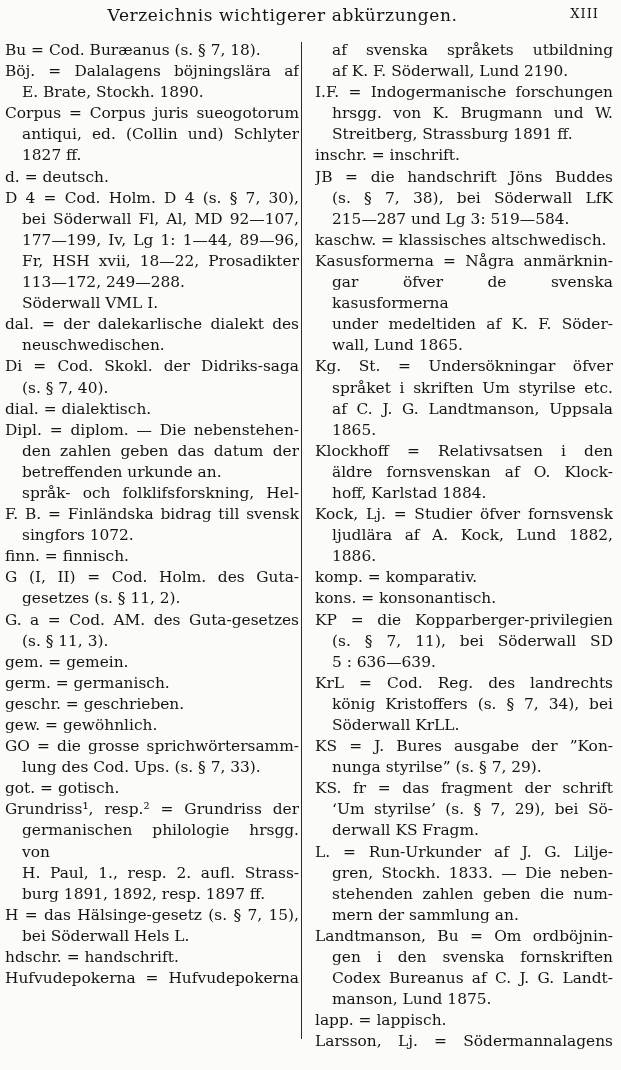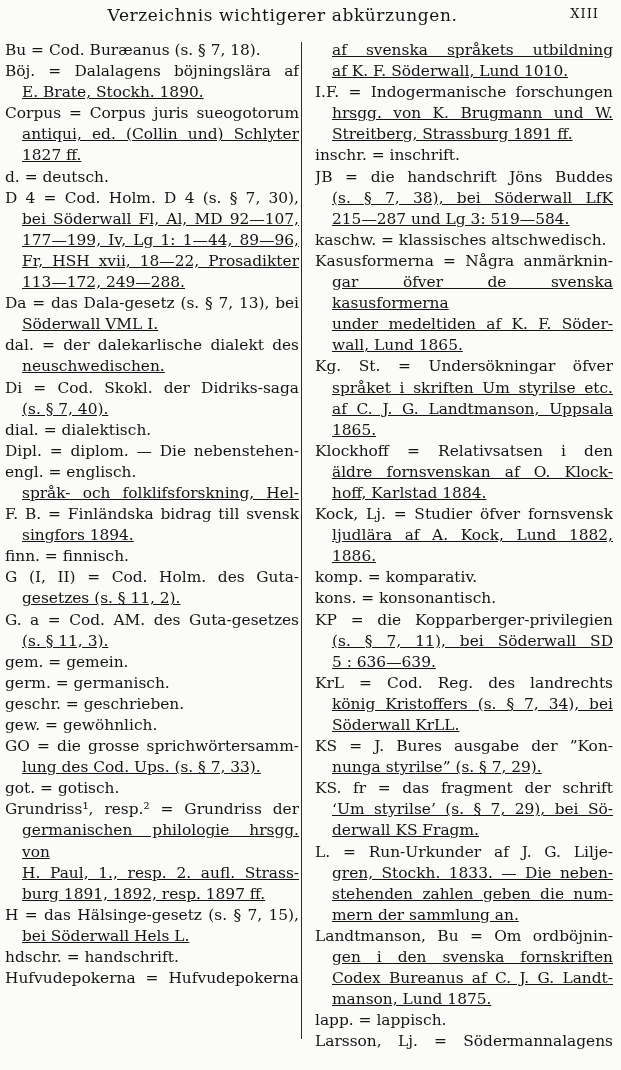--- a/index.html
+++ b/index.html
@@ -56,21 +56,21 @@
     box-sizing: content-box;
   }
   .entry { margin: 0; }
   .line {
     text-align: justify;
     text-align-last: justify;
     white-space: nowrap;
     overflow: hidden;
   }
   .line { white-space: normal; }
-  .line.cont { margin-left: 17px; text-decoration: underline; }
+  .line.cont { margin-left: 17px; }
   .line.lastline { text-align-last: left; }
 </style>
 </head>
 <body>
 
 <div class="page">
 
   <div class="running-head">
     <div class="head-title">Verzeichnis wichtigerer abkürzungen.</div>
     <div class="head-pagenum">XIII</div>
@@ -94,44 +94,42 @@
           <div class="line lastline">d. = deutsch.</div>
         </div>
         <div class="entry">
           <div class="line">D 4 = Cod. Holm. D 4 (s. § 7, 30),</div>
           <div class="line cont">bei Söderwall Fl, Al, MD 92—107,</div>
           <div class="line cont">177—199, Iv, Lg 1: 1—44, 89—96,</div>
           <div class="line cont">Fr, HSH xvii, 18—22, Prosadikter</div>
           <div class="line cont lastline">113—172, 249—288.</div>
         </div>
         <div class="entry">
-          <div class="line">Da = das Dala-gesetz (s. § 7, 13), bei</div>
           <div class="line cont lastline">Söderwall VML I.</div>
         </div>
         <div class="entry">
           <div class="line">dal. = der dalekarlische dialekt des</div>
           <div class="line cont lastline">neuschwedischen.</div>
         </div>
         <div class="entry">
           <div class="line">Di = Cod. Skokl. der Didriks-saga</div>
           <div class="line cont lastline">(s. § 7, 40).</div>
         </div>
         <div class="entry">
           <div class="line lastline">dial. = dialektisch.</div>
         </div>
         <div class="entry">
           <div class="line">Dipl. = diplom. — Die nebenstehen-</div>
-        </div>
-        <div class="entry">
-          <div class="line lastline">engl. = englisch.</div>
+          <div class="line cont">den zahlen geben das datum der</div>
+          <div class="line cont lastline">betreffenden urkunde an.</div>
         </div>
         <div class="entry">
           <div class="line cont">språk- och folklifsforskning, Hel-</div>
           <div class="line">F. B. = Finländska bidrag till svensk</div>
-          <div class="line cont lastline">singfors 1894.</div>
+          <div class="line cont lastline">singfors 1072.</div>
         </div>
         <div class="entry">
           <div class="line lastline">finn. = finnisch.</div>
         </div>
         <div class="entry">
           <div class="line">G (I, II) = Cod. Holm. des Guta-</div>
           <div class="line cont lastline">gesetzes (s. § 11, 2).</div>
         </div>
         <div class="entry">
           <div class="line">G. a = Cod. AM. des Guta-gesetzes</div>
@@ -170,21 +168,21 @@
           <div class="line lastline">hdschr. = handschrift.</div>
         </div>
         <div class="entry">
           <div class="line">Hufvudepokerna = Hufvudepokerna</div>
         </div>
       </div>
     <div class="col-divider"></div>
     <div class="col col-right">
         <div class="entry">
           <div class="line cont">af svenska språkets utbildning</div>
-          <div class="line cont lastline">af K. F. Söderwall, Lund 1010.</div>
+          <div class="line cont lastline">af K. F. Söderwall, Lund 2190.</div>
         </div>
         <div class="entry">
           <div class="line">I.F. = Indogermanische forschungen</div>
           <div class="line cont">hrsgg. von K. Brugmann und W.</div>
           <div class="line cont lastline">Streitberg, Strassburg 1891 ff.</div>
         </div>
         <div class="entry">
           <div class="line lastline">inschr. = inschrift.</div>
         </div>
         <div class="entry">

